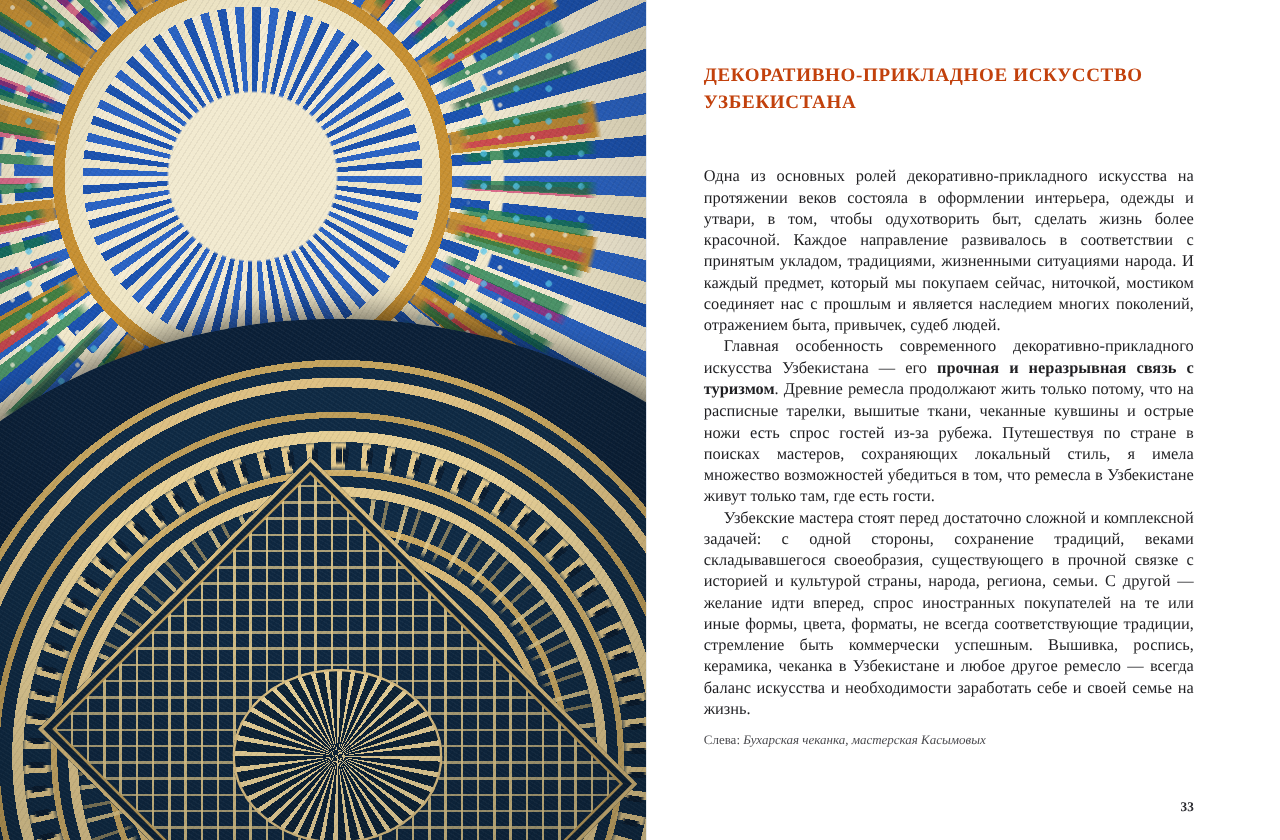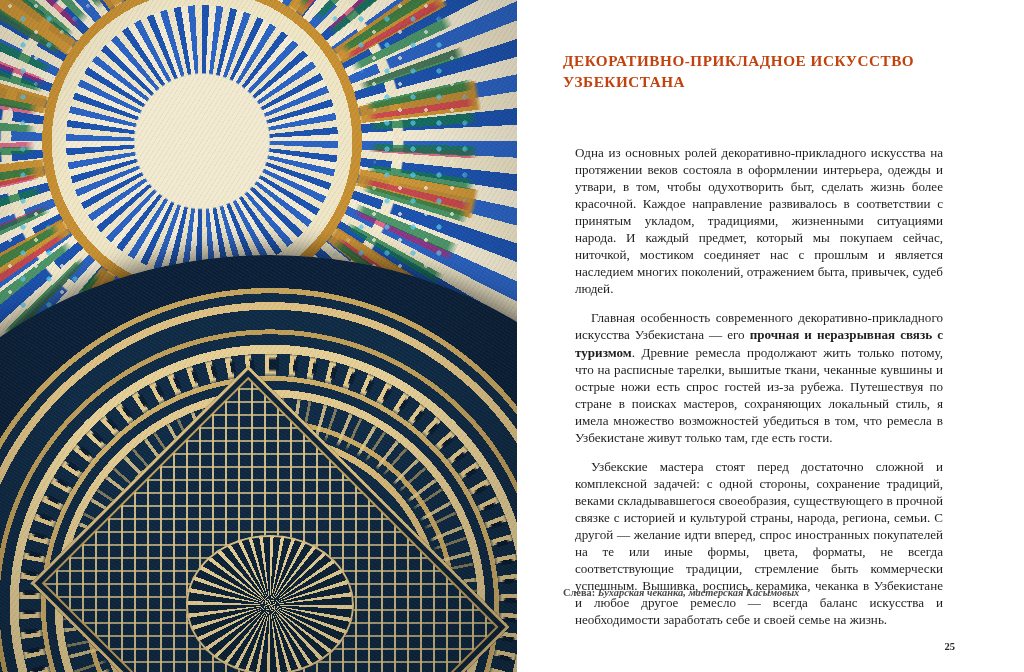--- a/index.html
+++ b/index.html
@@ -179,26 +179,26 @@
     color:#c2410c;
     text-transform:uppercase;
   }
   .body{
     position:absolute;left:46px;top:132px;width:392px;
     font-size:13.1px;line-height:17.05px;
     color:#1f1f22;
     text-align:justify;
     hyphens:none;
   }
-  .body p{margin:12px;text-indent:16px;}
+  .body p{margin:0;text-indent:16px;}
   .body p.first{text-indent:0;}
   .body b{font-weight:700;}
   .caption{
     position:absolute;left:46px;top:586px;width:400px;
-    font-size:10.4px;line-height:14px;color:#4a4a4e;font-weight:bold;
+    font-size:10.4px;line-height:14px;color:#4a4a4e;
   }
   .caption i{font-style:italic;}
   .folio{
     position:absolute;left:46px;top:641px;width:392px;
     text-align:right;
     font-size:10.6px;font-weight:700;color:#2b2b30;
   }
 </style>
 </head>
 <body>
@@ -232,16 +232,16 @@
     <h1 class="title">ДЕКОРАТИВНО-ПРИКЛАДНОЕ ИСКУССТВО УЗБЕКИСТАНА</h1>
 
     <div class="body">
       <p class="first">Одна из основных ролей декоративно-прикладного искусства на протяжении веков состояла в оформлении интерьера, одежды и утвари, в том, чтобы одухотворить быт, сделать жизнь более красочной. Каждое направление развивалось в соответствии с принятым укладом, традициями, жизненными ситуациями народа. И каждый предмет, который мы покупаем сейчас, ниточкой, мостиком соединяет нас с прошлым и является наследием многих поколений, отражением быта, привычек, судеб людей.</p>
       <p><span>Главная особенность современного декоративно-прикладного искусства Узбекистана — его </span><b>прочная и неразрывная связь с туризмом</b><span>. Древние ремесла продолжают жить только потому, что на расписные тарелки, вышитые ткани, чеканные кувшины и острые ножи есть спрос гостей из-за рубежа. Путешествуя по стране в поисках мастеров, сохраняющих локальный стиль, я имела множество возможностей убедиться в том, что ремесла в Узбекистане живут только там, где есть гости.</span></p>
       <p>Узбекские мастера стоят перед достаточно сложной и комплексной задачей: с одной стороны, сохранение традиций, веками складывавшегося своеобразия, существующего в прочной связке с историей и культурой страны, народа, региона, семьи. С другой — желание идти вперед, спрос иностранных покупателей на те или иные формы, цвета, форматы, не всегда соответствующие традиции, стремление быть коммерчески успешным. Вышивка, роспись, керамика, чеканка в Узбекистане и любое другое ремесло — всегда баланс искусства и необходимости заработать себе и своей семье на жизнь.</p>
     </div>
 
     <div class="caption"><span>Слева:</span> <i>Бухарская чеканка, мастерская Касымовых</i></div>
 
-    <div class="folio">25</div>
+    <div class="folio">33</div>
   </div>
 
 </div>
 
 </body></html>

